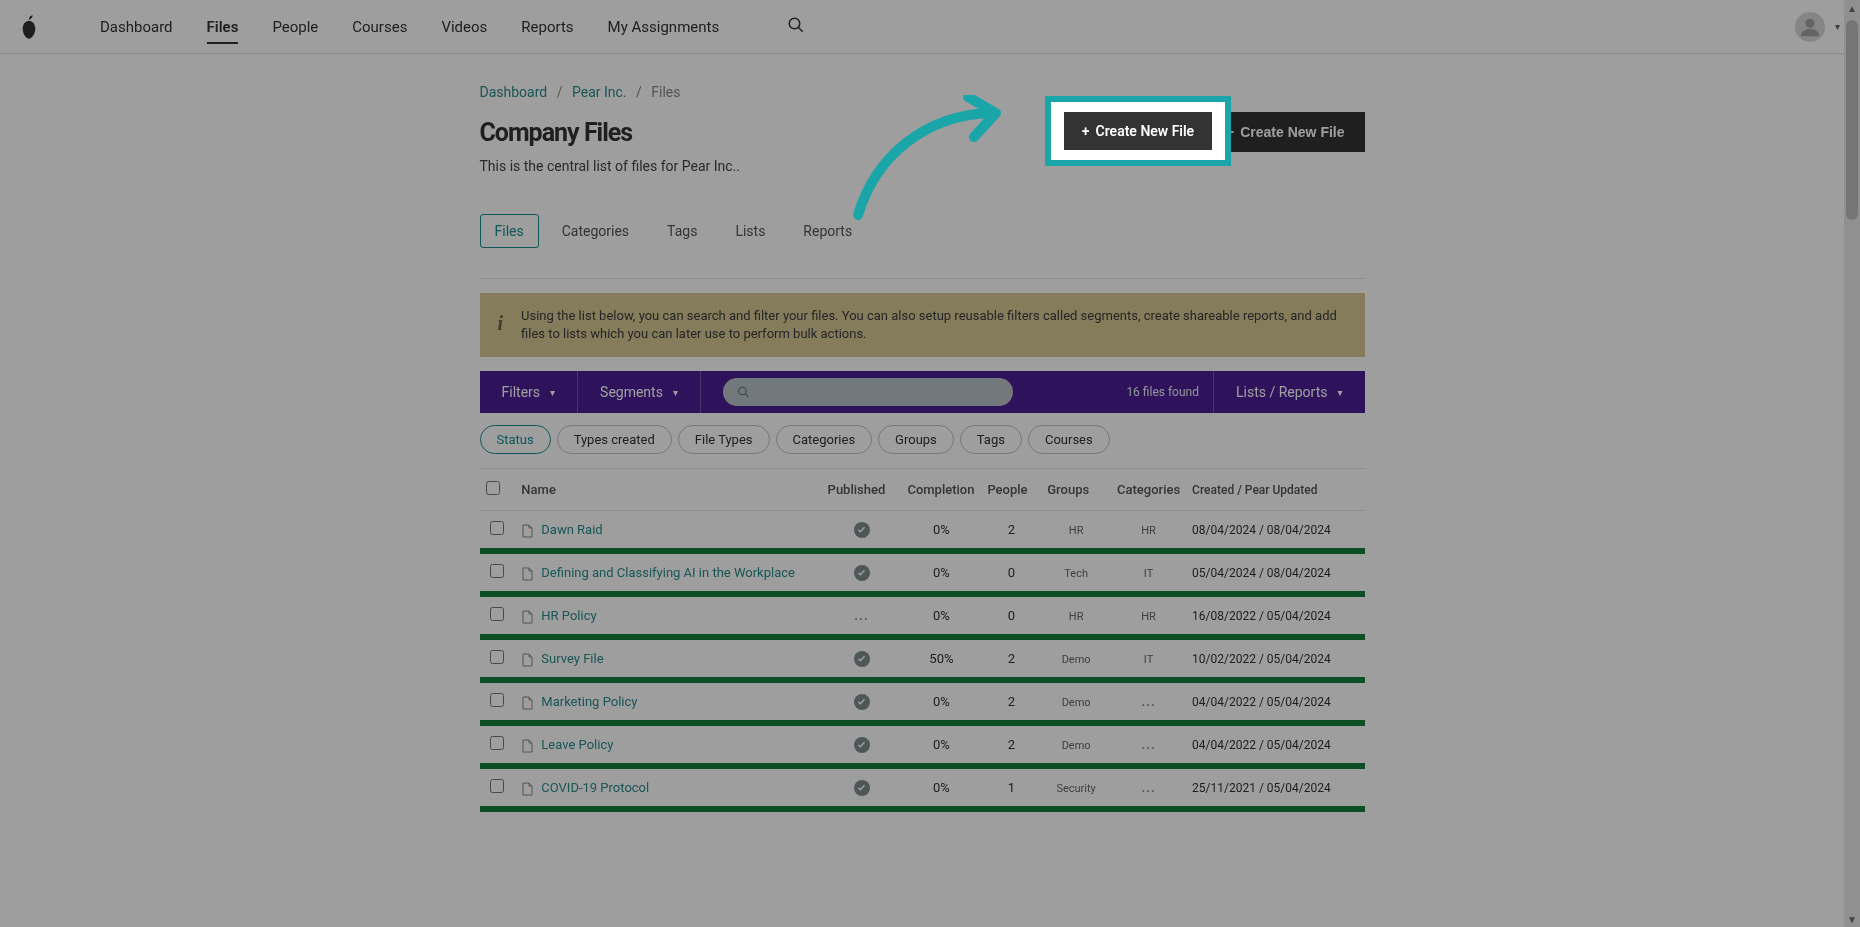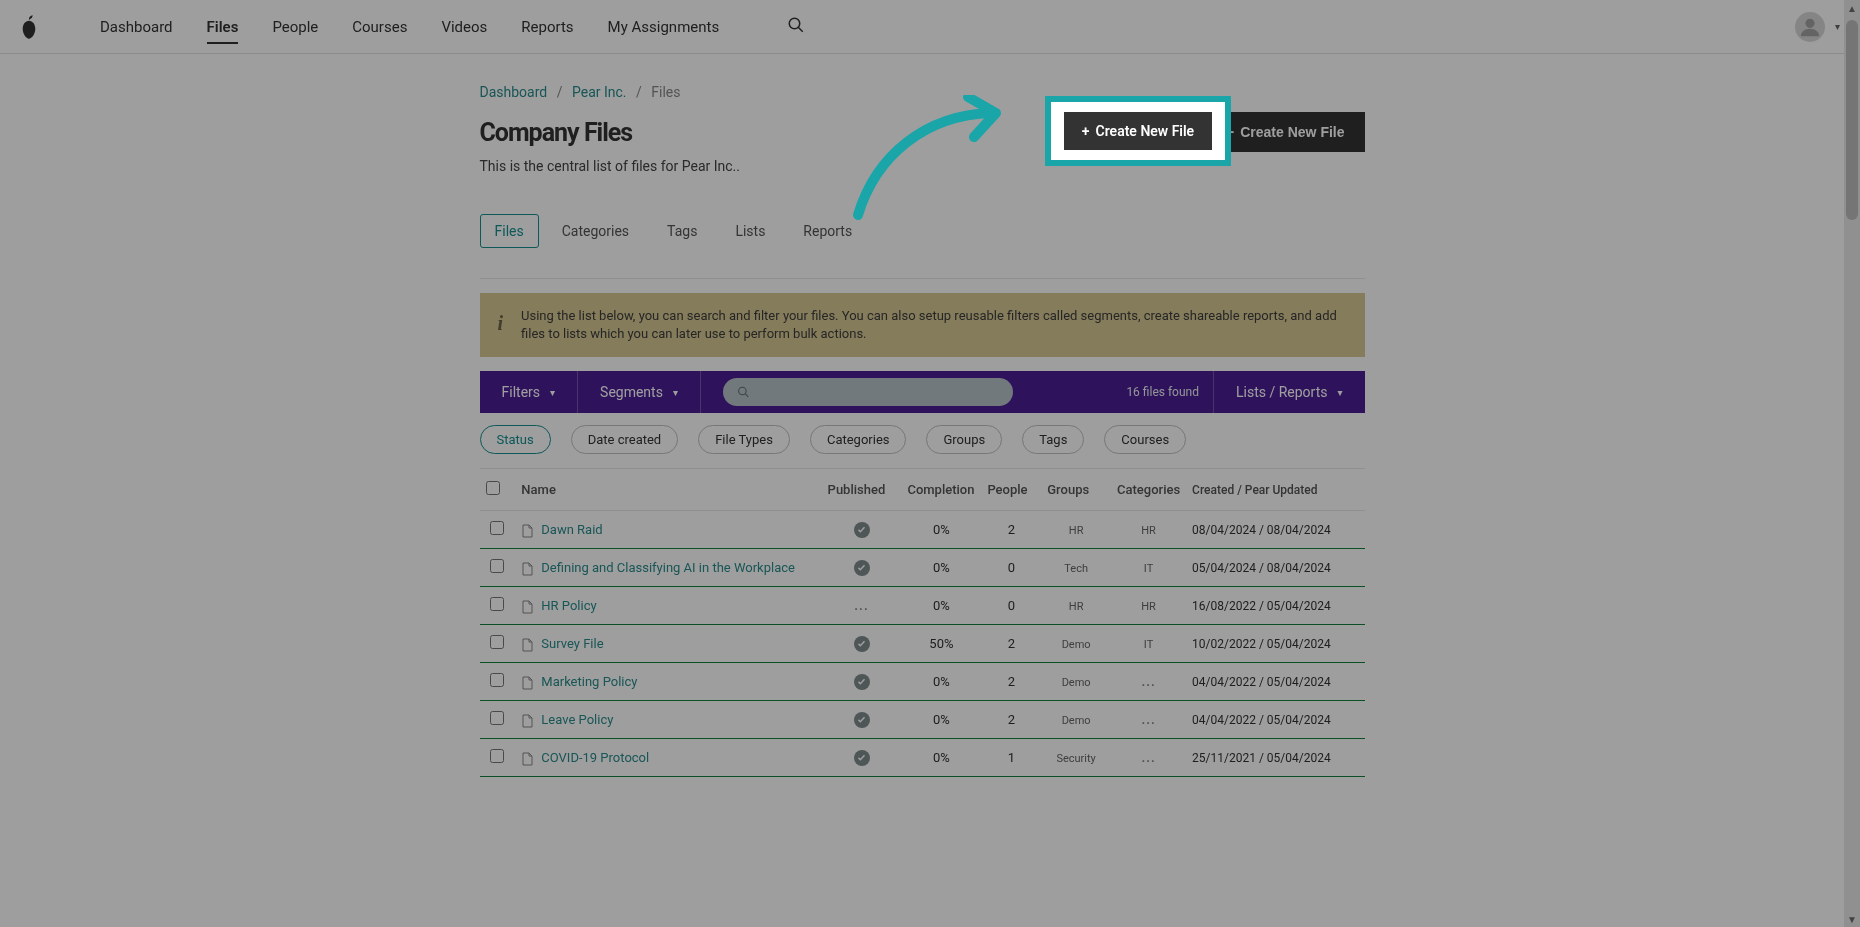--- a/index.html
+++ b/index.html
@@ -220,21 +220,21 @@
   .ft-count {
     font-size: 12px;
     color: #eaf0f2;
     margin-right: 14px;
     white-space: nowrap;
   }
 
   
   .pill-row {
     display: flex;
-    gap: 20px;
+    gap: 6px;
     margin-bottom: 14px;
   }
   .pill {
     border: 1px solid #c1c1c1;
     border-radius: 18px;
     padding: 6px 16px;
     font-size: 13px;
     color: #333;
     cursor: pointer;
     background:#fff;
@@ -252,21 +252,21 @@
   }
   .tbl th {
     text-align: left;
     font-weight: 500;
     color: #555;
     border-top: 1px solid #e7e7e7;
     border-bottom: 1px solid #e7e7e7;
     padding: 12px 6px;
   }
   .tbl td {
-    border-bottom: 1px solid #15803d;
+    border-bottom: 6px solid #15803d;
     padding: 10px 6px;
     vertical-align: middle;
     color: #333;
   }
   .tbl td.name a {
     color: #2a8b8c;
     text-decoration: none;
   }
   .col-chk { width: 36px; text-align:center; }
   .col-name { width: 310px; }
@@ -444,21 +444,21 @@
     </div>
     <span class="ft-count">16 files found</span>
     <div class="ft-section last">
       <span>Lists / Reports</span>
       <span style="font-size:10px;">▾</span>
     </div>
   </div>
 
   <div class="pill-row">
     <div class="pill active">Status</div>
-    <div class="pill">Date created</div>
+    <div class="pill">Types created</div>
     <div class="pill">File Types</div>
     <div class="pill">Categories</div>
     <div class="pill">Groups</div>
     <div class="pill">Tags</div>
     <div class="pill">Courses</div>
   </div>
 
   <table class="tbl">
     <thead>
       <tr>

